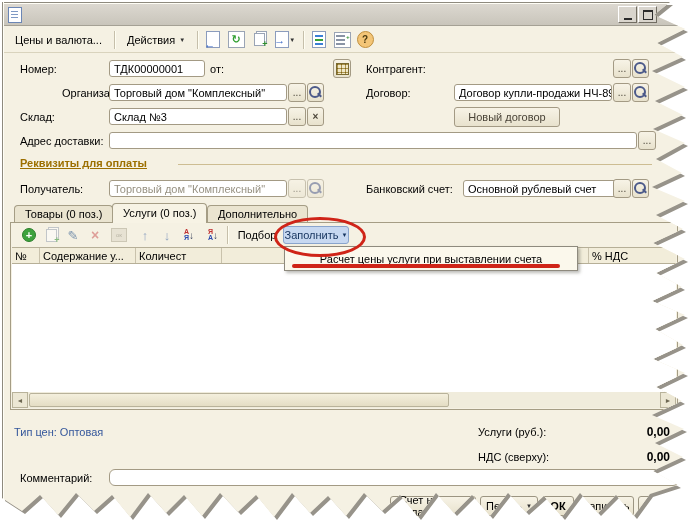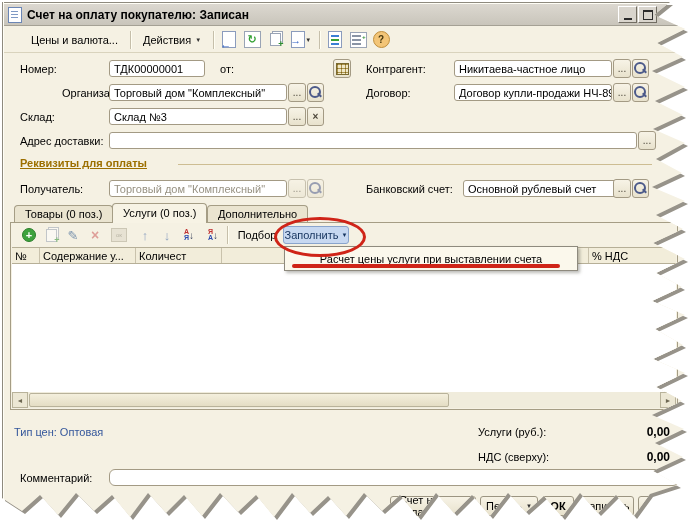--- a/index.html
+++ b/index.html
@@ -20,21 +20,21 @@
     display:flex;align-items:center;padding-left:4px;box-sizing:border-box;}
   .title-text{font-weight:bold;font-size:12px;margin-left:5px;}
   .doc-icon{width:12px;height:14px;background:#fff;border:1px solid #6b86b5;position:relative;}
   .doc-icon i{position:absolute;left:2px;width:7px;height:1px;background:#7f99c4;}
   .winbtn{position:absolute;top:4px;width:17px;height:15px;background:#d9d5cd;
     border:1px solid;border-color:#fff #716d62 #716d62 #fff;display:flex;align-items:flex-end;justify-content:center;}
   .minglyph{width:8px;height:2px;background:#2b2b2b;margin-bottom:2px;}
   .maxglyph{width:8px;height:7px;border:1px solid #2b2b2b;border-top-width:2px;margin-bottom:2px;}
 
   .toolbar{position:absolute;left:2px;top:25px;width:684px;height:26px;background:#F5F1E3;
-    border-bottom:1px solid #d9d3bd;display:flex;align-items:center;padding-left:20px;box-sizing:border-box;gap:3px;}
+    border-bottom:1px solid #d9d3bd;display:flex;align-items:center;padding-left:4px;box-sizing:border-box;gap:3px;}
   .tbtn{display:flex;align-items:center;gap:4px;padding:3px 6px;border:1px solid transparent;border-radius:2px;cursor:default;}
   .tsep{width:1px;height:18px;background:#c6bfaa;box-shadow:1px 0 0 #fffef2;margin:0 2px;}
   .ticon{width:20px;height:20px;display:flex;align-items:center;justify-content:center;position:relative;}
   .page{width:12px;height:15px;background:#fff;border:1px solid #8b9cbd;position:relative;}
   .arrow-blue{color:#2d5fc2;font-weight:bold;font-size:11px;line-height:1;}
   .caret{font-size:6px;color:#333;}
   .help-circle{width:15px;height:15px;border-radius:50%;background:#f3c577;border:1px solid #c08f3d;
     color:#4a3a10;font-weight:bold;font-size:10px;display:flex;align-items:center;justify-content:center;}
 
   .lbl{position:absolute;white-space:nowrap;}
@@ -106,21 +106,20 @@
     <div class="edge-t"></div>
     <div class="edge-t2"></div>
     <div class="edge-l2"></div>
 
     <div class="titlebar">
       <span class="doc-icon">
           <i style="top:3px"></i>
           <i style="top:6px"></i>
           <i style="top:9px"></i>
         </span>
-      <span class="title-text">Счет на оплату покупателю: Записан</span>
     </div>
     <div class="winbtn" style="left:616px;">
         <span class="minglyph"></span>
       </div>
     <div class="winbtn" style="left:636px;">
         <span class="maxglyph"></span>
       </div>
 
     <div class="toolbar">
       <div class="tbtn">
@@ -165,27 +164,26 @@
           <i style="position:absolute;right:0px;top:1px;font-size:6px;color:#2d8f2d;font-weight:bold;">+</i>
         </span>
       </div>
       <div class="ticon">
           <span class="help-circle">?</span>
         </div>
     </div>
 
     <span class="lbl" style="left:18px;top:61px;">Номер:</span>
     <div class="field" style="left:107px;top:58px;width:96px;">ТДК00000001</div>
-    <span class="lbl" style="left:208px;top:61px;margin-left:10px;">от:</span>
+    <span class="lbl" style="left:208px;top:61px;">от:</span>
     <div class="sqbtn" style="left:331px;top:57px;width:18px;">
         <span class="calgrid"></span>
       </div>
 
     <span class="lbl" style="left:364px;top:61px;">Контрагент:</span>
-    <div class="field" style="left:452px;top:58px;width:158px;">Никитаева-частное лицо</div>
     <div class="sqbtn" style="left:611px;top:57px;width:18px;">...</div>
     <div class="sqbtn" style="left:630px;top:57px;width:17px;">
         <span class="mag"></span>
       </div>
 
     <span class="lbl" style="left:18px;top:85px;margin-left:42px;">Организация:</span>
     <div class="field" style="left:107px;top:82px;width:178px;">Торговый дом "Комплексный"</div>
     <div class="sqbtn" style="left:286px;top:81px;width:18px;">...</div>
     <div class="sqbtn" style="left:305px;top:81px;width:17px;">
         <span class="mag"></span>
@@ -198,20 +196,21 @@
         <span class="mag"></span>
       </div>
 
     <span class="lbl" style="left:18px;top:109px;">Склад:</span>
     <div class="field" style="left:107px;top:106px;width:178px;">Склад №3</div>
     <div class="sqbtn" style="left:286px;top:105px;width:18px;">...</div>
     <div class="sqbtn" style="left:305px;top:105px;width:17px;font-weight:bold;">
         <span>×</span>
       </div>
 
+    <div class="sqbtn" style="left:452px;top:105px;width:106px;height:20px;font-size:11px;">Новый договор</div>
 
     <span class="lbl" style="left:18px;top:133px;">Адрес доставки:</span>
     <div class="field" style="left:107px;top:130px;width:528px;"></div>
     <div class="sqbtn" style="left:636px;top:129px;width:18px;">...</div>
 
     <span class="section-hdr" style="left:18px;top:155px;text-decoration:underline;">Реквизиты для оплаты</span>
     <div class="section-line" style="left:176px;top:162px;width:474px;"></div>
 
     <span class="lbl" style="left:18px;top:181px;">Получатель:</span>
     <div class="field gray-text" style="left:107px;top:178px;width:178px;">Торговый дом "Комплексный"</div>

